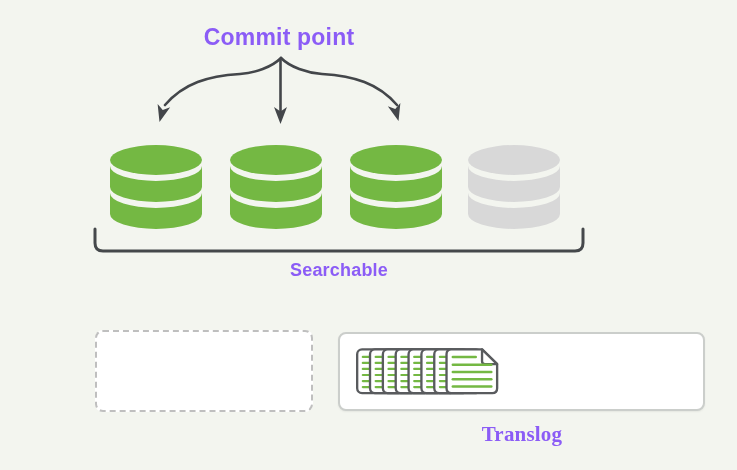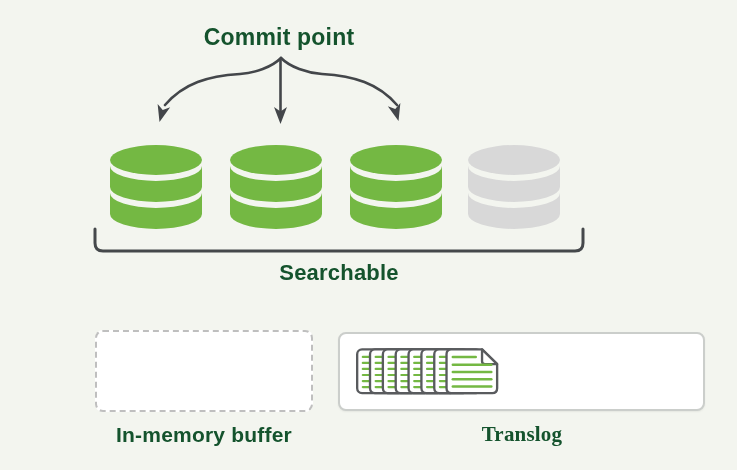--- a/index.html
+++ b/index.html
@@ -9,28 +9,28 @@
   }
   .canvas {
     position: relative;
     width: 737px;
     height: 470px;
     background: #f3f5ef;
     overflow: hidden;
   }
   .abs { position: absolute; }
   .label {
-    color: #14532d;
+    color: #8b5cf6;
     font-weight: 700;
     text-align: center;
     letter-spacing: 0.2px;
     line-height: 1.1;
   }
   .title-label      { left: 169px; top: 25px;  width: 220px; font-size: 23px; }
-  .searchable-label { left: 239px; top: 261px; width: 200px; font-size: 22px; }
+  .searchable-label { left: 239px; top: 261px; width: 200px; font-size: 18px; }
   .buffer-label     { left: 79px;  top: 423px; width: 250px; font-size: 21px; }
   .translog-label   { left: 397px; top: 423px; width: 250px; font-size: 21px; font-family: Liberation Serif, serif; }
 
   .cylinder { top: 145px; width: 92px; height: 84px; }
   .cyl-1 { left: 110px; }
   .cyl-2 { left: 230px; }
   .cyl-3 { left: 350px; }
   .cyl-4 { left: 468px; }
 
   .arrows-svg  { left: 130px; top: 50px; width: 300px; height: 85px; }
@@ -110,21 +110,20 @@
     </g>
   </svg>
 
   <svg class="abs bracket-svg" viewBox="90 227 498 28">
     <path class="bracket-path" d="M95,229 V243 Q95,251 103,251 H575 Q583,251 583,243 V229"></path>
   </svg>
 
   <div class="abs label searchable-label">Searchable</div>
 
   <div class="abs buffer-box"></div>
-  <div class="abs label buffer-label">In-memory buffer</div>
 
   <div class="abs translog-box">
     <svg class="translog-icon" viewBox="0 0 150 50">
       <defs>
         <g id="tl-page">
           <rect class="page-shape" x="1.2" y="2.2" width="48" height="45" rx="5"></rect>
           <g class="page-line">
             <line x1="7" y1="10" x2="43" y2="10"></line>
             <line x1="7" y1="16.2" x2="43" y2="16.2"></line>
             <line x1="7" y1="22.4" x2="43" y2="22.4"></line>

